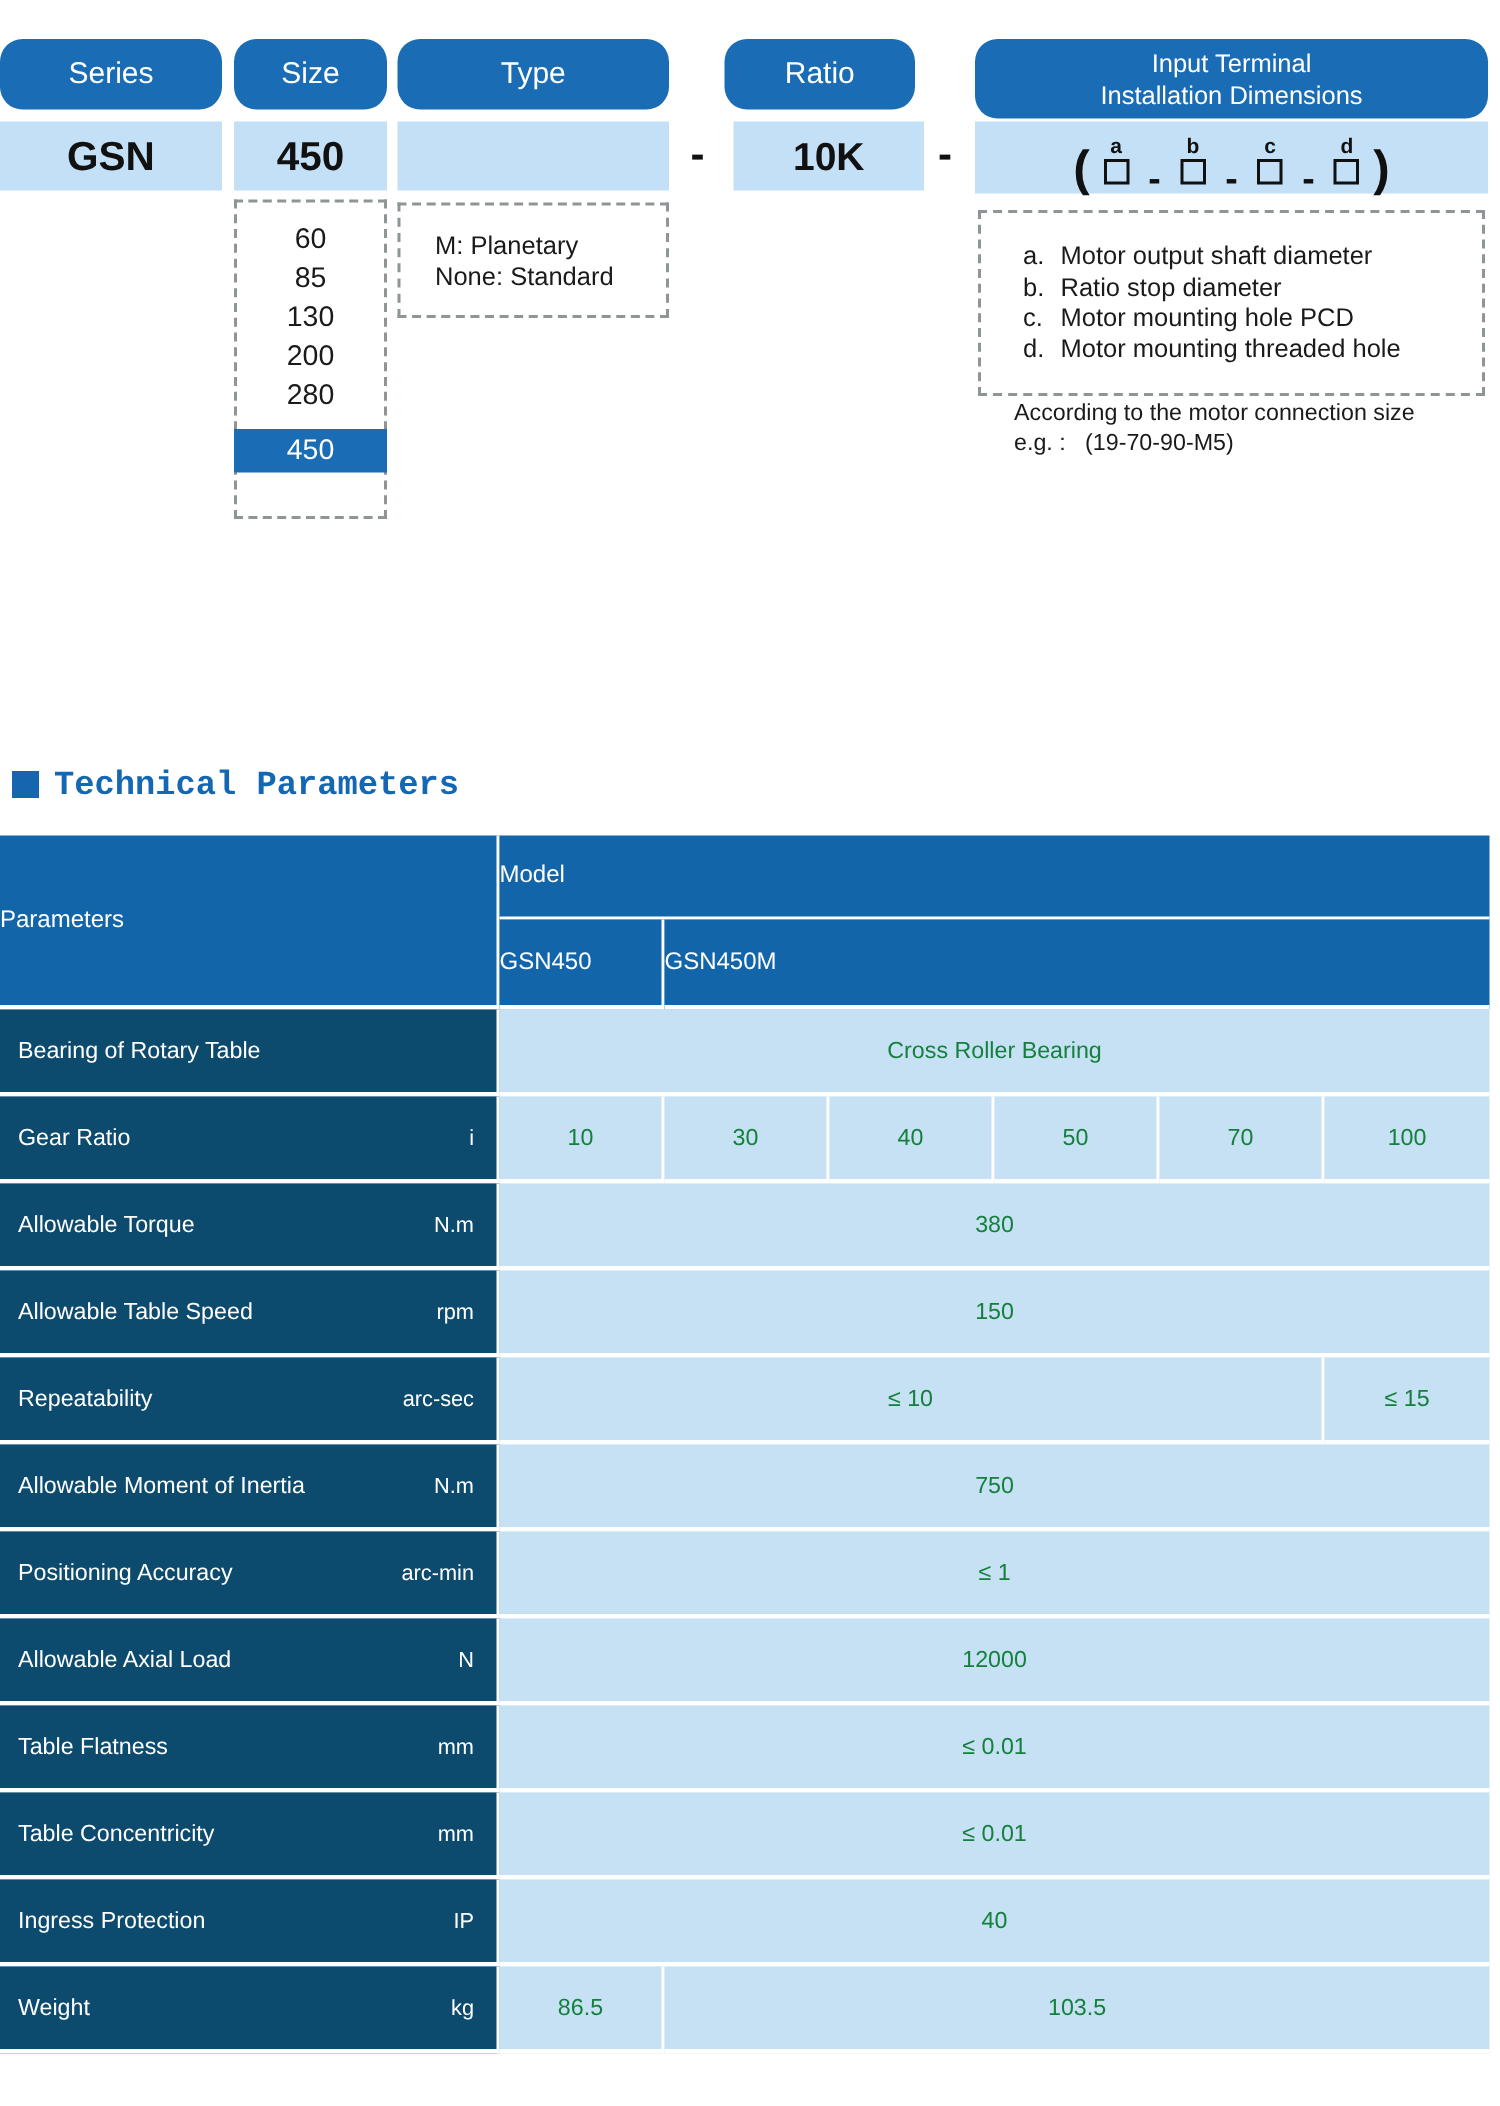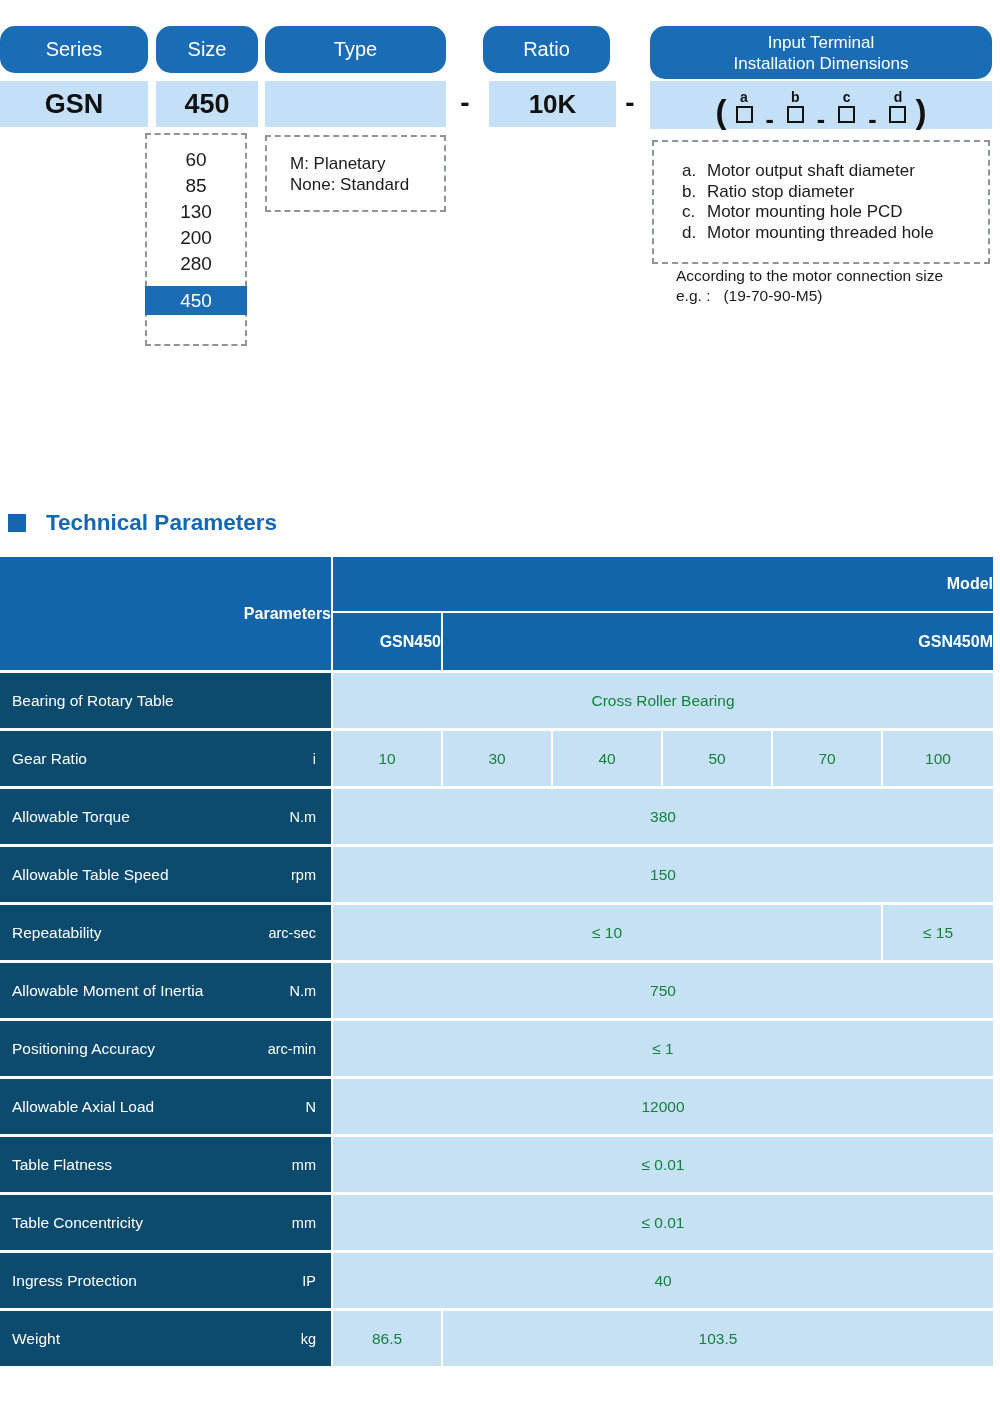--- a/index.html
+++ b/index.html
@@ -31,21 +31,21 @@
   #val-input{left:650px;top:81px;width:342px;height:48px;font-weight:normal;}
 
   .dash{
     position:absolute;color:#111;font-size:28px;font-weight:bold;
     display:flex;align-items:center;justify-content:center;
   }
   #dash1{left:448px;top:81px;width:34px;height:44px;}
   #dash2{left:611px;top:81px;width:38px;height:44px;}
 
   .size-box{
-    position:absolute;left:145px;top:133px;width:102px;height:213px;
+    position:absolute;left:156px;top:133px;width:102px;height:213px;
     border:2px dashed #8f9496;box-sizing:border-box;padding-top:12px;
   }
   .size-option{height:26px;display:flex;align-items:center;justify-content:center;font-size:19px;color:#1a1a1a;}
   .size-selected{
     margin:9px -2px 0;height:29px;background:#1a6cb5;color:#fff;
     display:flex;align-items:center;justify-content:center;font-size:19px;
   }
   .type-box{
     position:absolute;left:265px;top:135px;width:181px;height:77px;
     border:2px dashed #8f9496;box-sizing:border-box;
@@ -65,38 +65,38 @@
   
   .slot-row{display:flex;align-items:flex-start;justify-content:center;gap:9px;width:100%;padding-top:3px;}
   .paren{font-size:33px;font-weight:bold;line-height:30px;transform:translateY(6px);}
   .slots{display:flex;align-items:flex-start;gap:13px;}
   .slot{display:flex;flex-direction:column;align-items:center;}
   .slot-letter{font-size:14px;font-weight:bold;line-height:13px;}
   .slot-square{width:17px;height:17px;border:2px solid #111;box-sizing:border-box;margin-top:2px;background:transparent;}
   .slot-sep{font-size:25px;font-weight:800;line-height:10px;transform:translateY(23px);}
 
   
-  .section-title{position:absolute;left:8px;top:510px;display:flex;align-items:center;gap:20px;}
+  .section-title{position:absolute;left:8px;top:510px;display:flex;align-items:center;gap:10px;font-family:Liberation Mono, monospace;}
   .title-square{width:18px;height:18px;background:#1566ae;}
   .title-text{font-size:22.5px;font-weight:bold;color:#1467b2;}
 
   
   .tech-table{
     position:absolute;left:0;top:557px;width:993px;
     border-collapse:separate;border-spacing:0;table-layout:fixed;
   }
   .tech-table td{
     box-sizing:border-box;padding:0;
     border-right:2px solid #fff;border-bottom:3px solid #fff;
   }
   .tech-table tr td:last-child{border-right:0;}
   .tech-table thead tr.r1{height:56px;}
   .tech-table thead tr.r2{height:60px;}
   .tech-table tbody tr{height:58px;}
-  td.dark{background:#1365a9;color:#fff;text-align:right;font-size:16px;vertical-align:middle;font-weight:bold;}
+  td.dark{background:#1365a9;color:#fff;text-align:left;font-size:16px;vertical-align:middle;}
   td.model-head{border-bottom-width:2px;}
   td.param{background:#0c4a6e;color:#fff;vertical-align:middle;}
   .param-wrap{display:flex;justify-content:space-between;align-items:baseline;padding:0 15px 0 12px;}
   .plabel{font-size:15.5px;}
   .punit{font-size:14.5px;}
   td.val{background:#c6e1f3;color:#15803d;text-align:center;font-size:15.5px;vertical-align:middle;}
 </style>
 </head>
 <body>
 

